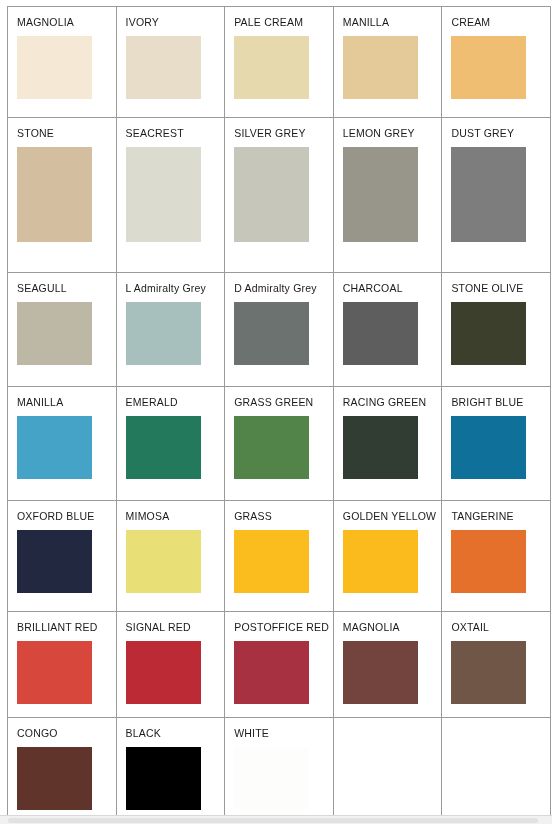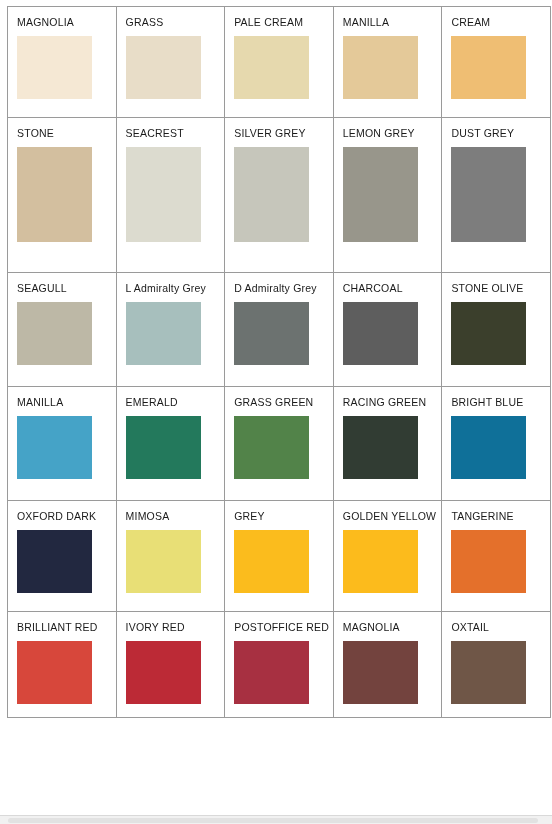--- a/index.html
+++ b/index.html
@@ -105,21 +105,21 @@
 
       <tr class="row-h1">
         <td>
           <div class="cell-inner">
             <div class="swatch-label">MAGNOLIA</div>
             <div class="swatch-chip" style="background: rgb(245, 232, 212);"></div>
           </div>
         </td>
         <td>
           <div class="cell-inner">
-            <div class="swatch-label">GRASS</div>
+            <div class="swatch-label">IVORY</div>
             <div class="swatch-chip" style="background: rgb(232, 221, 200);"></div>
           </div>
         </td>
         <td>
           <div class="cell-inner">
             <div class="swatch-label">PALE CREAM</div>
             <div class="swatch-chip" style="background: rgb(230, 217, 174);"></div>
           </div>
         </td>
         <td>
@@ -231,33 +231,33 @@
           <div class="cell-inner">
             <div class="swatch-label">BRIGHT BLUE</div>
             <div class="swatch-chip" style="background: rgb(15, 112, 153);"></div>
           </div>
         </td>
       </tr>
 
       <tr class="row-h5">
         <td>
           <div class="cell-inner">
-            <div class="swatch-label">OXFORD DARK</div>
+            <div class="swatch-label">OXFORD BLUE</div>
             <div class="swatch-chip" style="background: rgb(34, 40, 64);"></div>
           </div>
         </td>
         <td>
           <div class="cell-inner">
             <div class="swatch-label">MIMOSA</div>
             <div class="swatch-chip" style="background: rgb(232, 223, 118);"></div>
           </div>
         </td>
         <td>
           <div class="cell-inner">
-            <div class="swatch-label">GREY</div>
+            <div class="swatch-label">GRASS</div>
             <div class="swatch-chip" style="background: rgb(251, 188, 29);"></div>
           </div>
         </td>
         <td>
           <div class="cell-inner">
             <div class="swatch-label">GOLDEN YELLOW</div>
             <div class="swatch-chip" style="background: rgb(252, 187, 28);"></div>
           </div>
         </td>
         <td>
@@ -270,21 +270,21 @@
 
       <tr class="row-h6">
         <td>
           <div class="cell-inner">
             <div class="swatch-label">BRILLIANT RED</div>
             <div class="swatch-chip" style="background: rgb(215, 71, 59);"></div>
           </div>
         </td>
         <td>
           <div class="cell-inner">
-            <div class="swatch-label">IVORY RED</div>
+            <div class="swatch-label">SIGNAL RED</div>
             <div class="swatch-chip" style="background: rgb(188, 42, 54);"></div>
           </div>
         </td>
         <td>
           <div class="cell-inner">
             <div class="swatch-label">POSTOFFICE RED</div>
             <div class="swatch-chip" style="background: rgb(167, 48, 65);"></div>
           </div>
         </td>
         <td>
@@ -294,20 +294,46 @@
           </div>
         </td>
         <td>
           <div class="cell-inner">
             <div class="swatch-label">OXTAIL</div>
             <div class="swatch-chip" style="background: rgb(111, 86, 71);"></div>
           </div>
         </td>
       </tr>
 
+      <tr class="row-h7">
+        <td>
+          <div class="cell-inner">
+            <div class="swatch-label">CONGO</div>
+            <div class="swatch-chip" style="background: rgb(96, 52, 42);"></div>
+          </div>
+        </td>
+        <td>
+          <div class="cell-inner">
+            <div class="swatch-label">BLACK</div>
+            <div class="swatch-chip" style="background: rgb(0, 0, 0);"></div>
+          </div>
+        </td>
+        <td>
+          <div class="cell-inner">
+            <div class="swatch-label">WHITE</div>
+            <div class="swatch-chip" style="background: rgb(253, 253, 251);"></div>
+          </div>
+        </td>
+        <td class="empty-cell">
+          <div class="cell-inner"></div>
+        </td>
+        <td class="empty-cell">
+          <div class="cell-inner"></div>
+        </td>
+      </tr>
 
     </tbody>
   </table>
 
   <div class="scroll-strip">
     <div class="scroll-thumb"></div>
   </div>
 
 </div>
 

